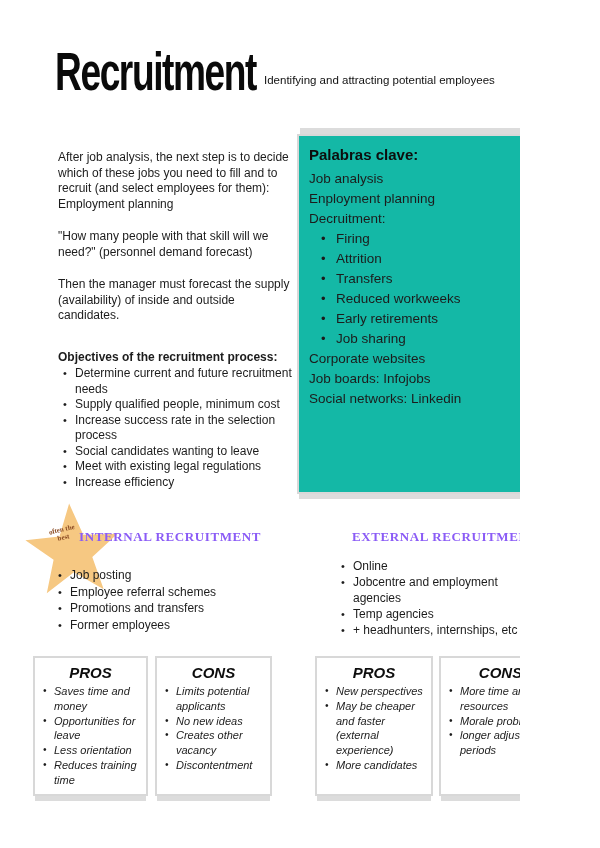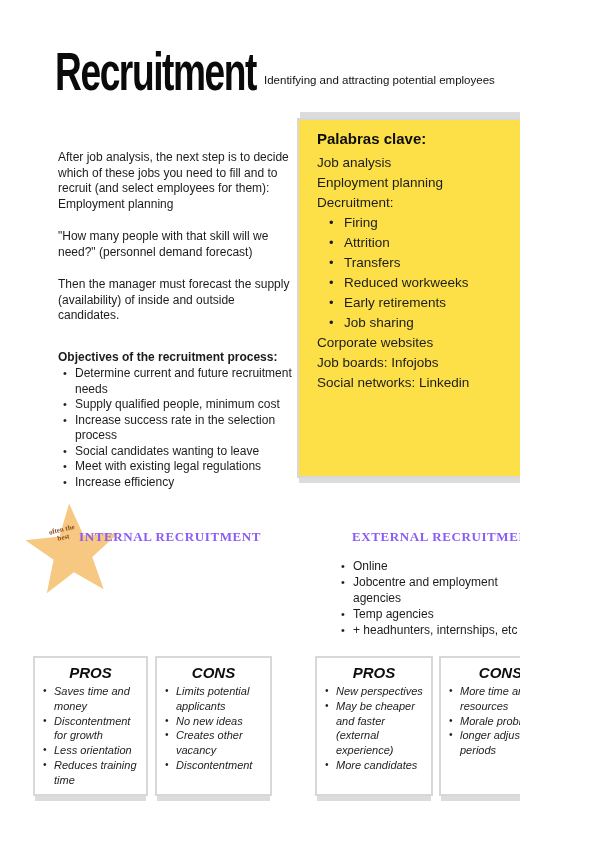--- a/index.html
+++ b/index.html
@@ -16,22 +16,22 @@
   .subtitle{position:absolute;left:264px;top:74px;font-size:11.5px;color:#111;}
   
   .intro{position:absolute;left:58px;top:122px;width:240px;font-size:12px;line-height:15.5px;margin-top:28px;}
   .intro p{margin:0 0 17px 0;}
   .obj-heading{margin:26px 0 1px 0;font-weight:700;font-size:12px;}
   ul.plain{list-style:none;margin:0;padding:0;}
   .obj-list li{position:relative;padding-left:17px;}
   .obj-list li::before{content:"•";position:absolute;left:5px;font-size:11px;}
   
   .keybox{
-    position:absolute;left:297px;top:118px;width:224px;height:340px;
-    background:#fde047;border:2px solid #d8d8d8;padding:8px 18px;
+    position:absolute;left:297px;top:134px;width:224px;height:340px;
+    background:#14b8a6;border:2px solid #d8d8d8;padding:8px 10px;
     box-shadow:0 -9px 0 -3px #dcdcdc, 0 7px 0 -2px #dcdcdc;
   }
   .keybox .khead{font-size:15px;font-weight:700;margin:2px 0 6px 0;color:#0d0d0d;}
   .keybox .kline{font-size:13.5px;line-height:20px;}
   .klist{margin:0;padding:0 0 0 10px;list-style:none;}
   .klist li{position:relative;padding-left:17px;font-size:13.5px;line-height:20px;}
   .klist li::before{content:"•";position:absolute;left:2px;font-size:13px;}
   
   .star-wrap{position:absolute;left:24px;top:501px;width:97px;height:102px;transform:rotate(-4deg);}
   .star-wrap svg{display:block;width:100%;height:100%;}
@@ -112,33 +112,39 @@
   <div class="star-wrap">
     <svg viewBox="0 0 100 100" aria-hidden="true">
       <polygon points="50,0 62.3,33 97.6,34.5 70,56.5 79.4,90.5 50,71 20.6,90.5 30,56.5 2.4,34.5 37.7,33" fill="#f6c882"></polygon>
     </svg>
     <div class="star-label" style="color: rgb(138, 74, 34);">often the best</div>
   </div>
 
   <div class="sec-heading internal">INTERNAL RECRUITMENT</div>
   <div class="sec-heading external">EXTERNAL RECRUITMENT</div>
 
+  <ul class="plain mid-list internal">
+    <li>Job posting</li>
+    <li>Employee referral schemes</li>
+    <li>Promotions and transfers</li>
+    <li>Former employees</li>
+  </ul>
 
   <ul class="plain mid-list external">
     <li>Online</li>
     <li>Jobcentre and employment agencies</li>
     <li>Temp agencies</li>
     <li>+ headhunters, internships, etc</li>
   </ul>
 
   <div class="pcbox b1">
     <div class="pchead">PROS</div>
     <ul class="plain">
       <li>Saves time and money</li>
-      <li>Discontentment for growth</li>
+      <li>Opportunities for leave</li>
       <li>Less orientation</li>
       <li>Reduces training time</li>
     </ul>
   </div>
 
   <div class="pcbox b2">
     <div class="pchead">CONS</div>
     <ul class="plain">
       <li>Limits potential applicants</li>
       <li>No new ideas</li>

